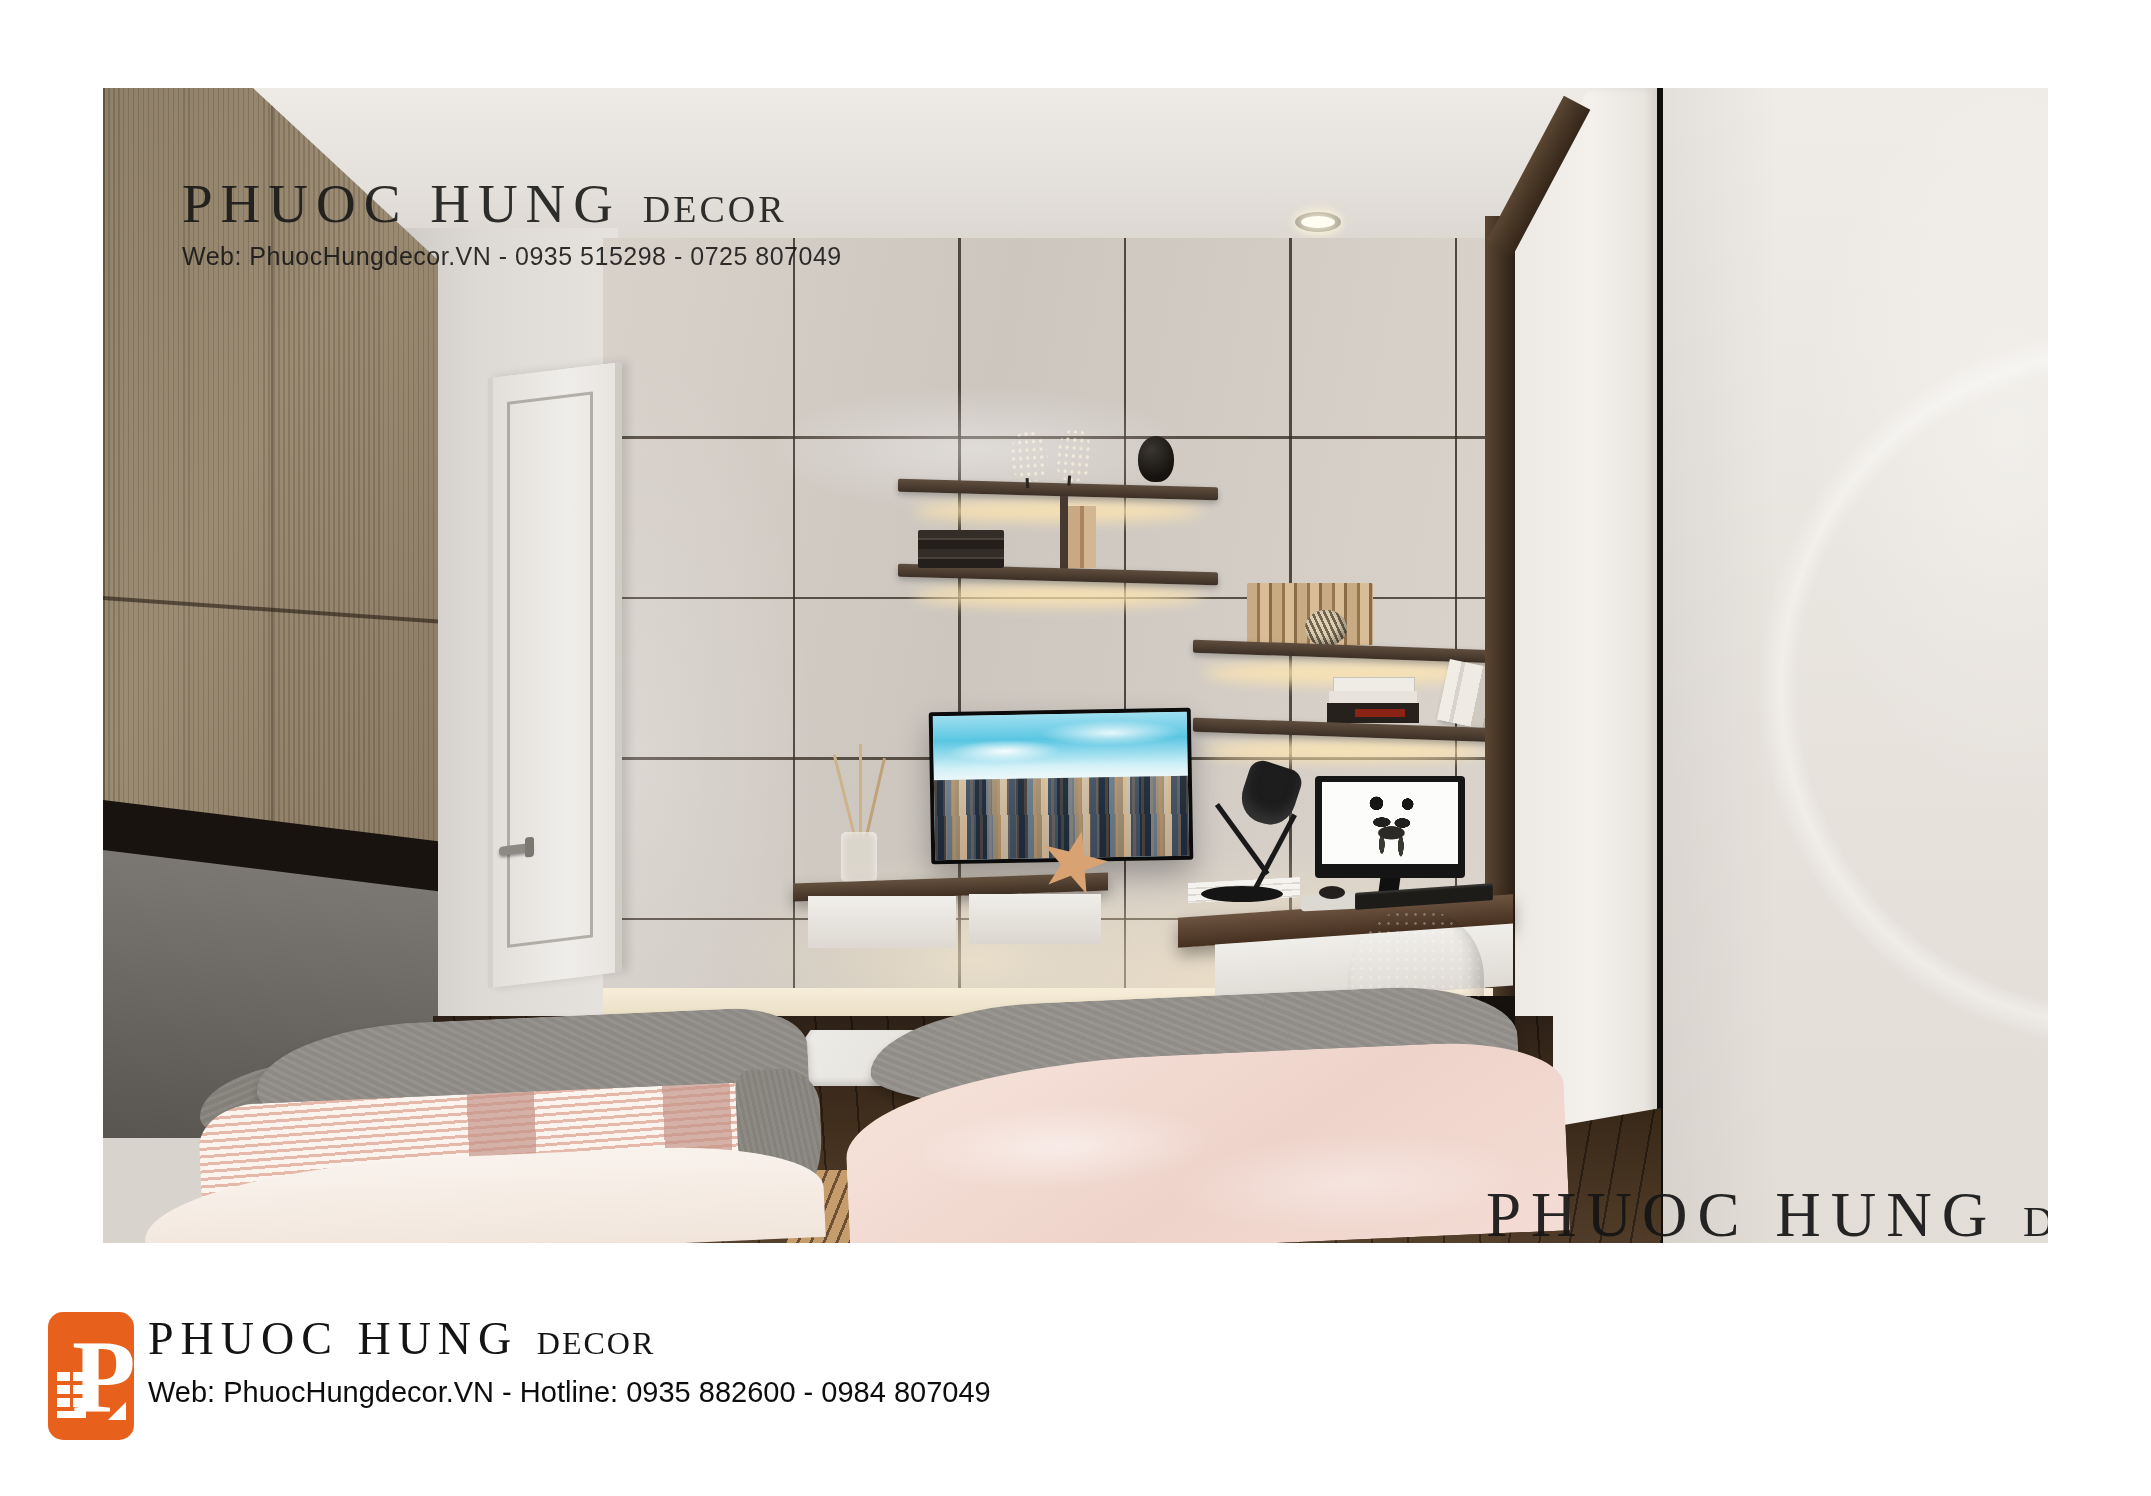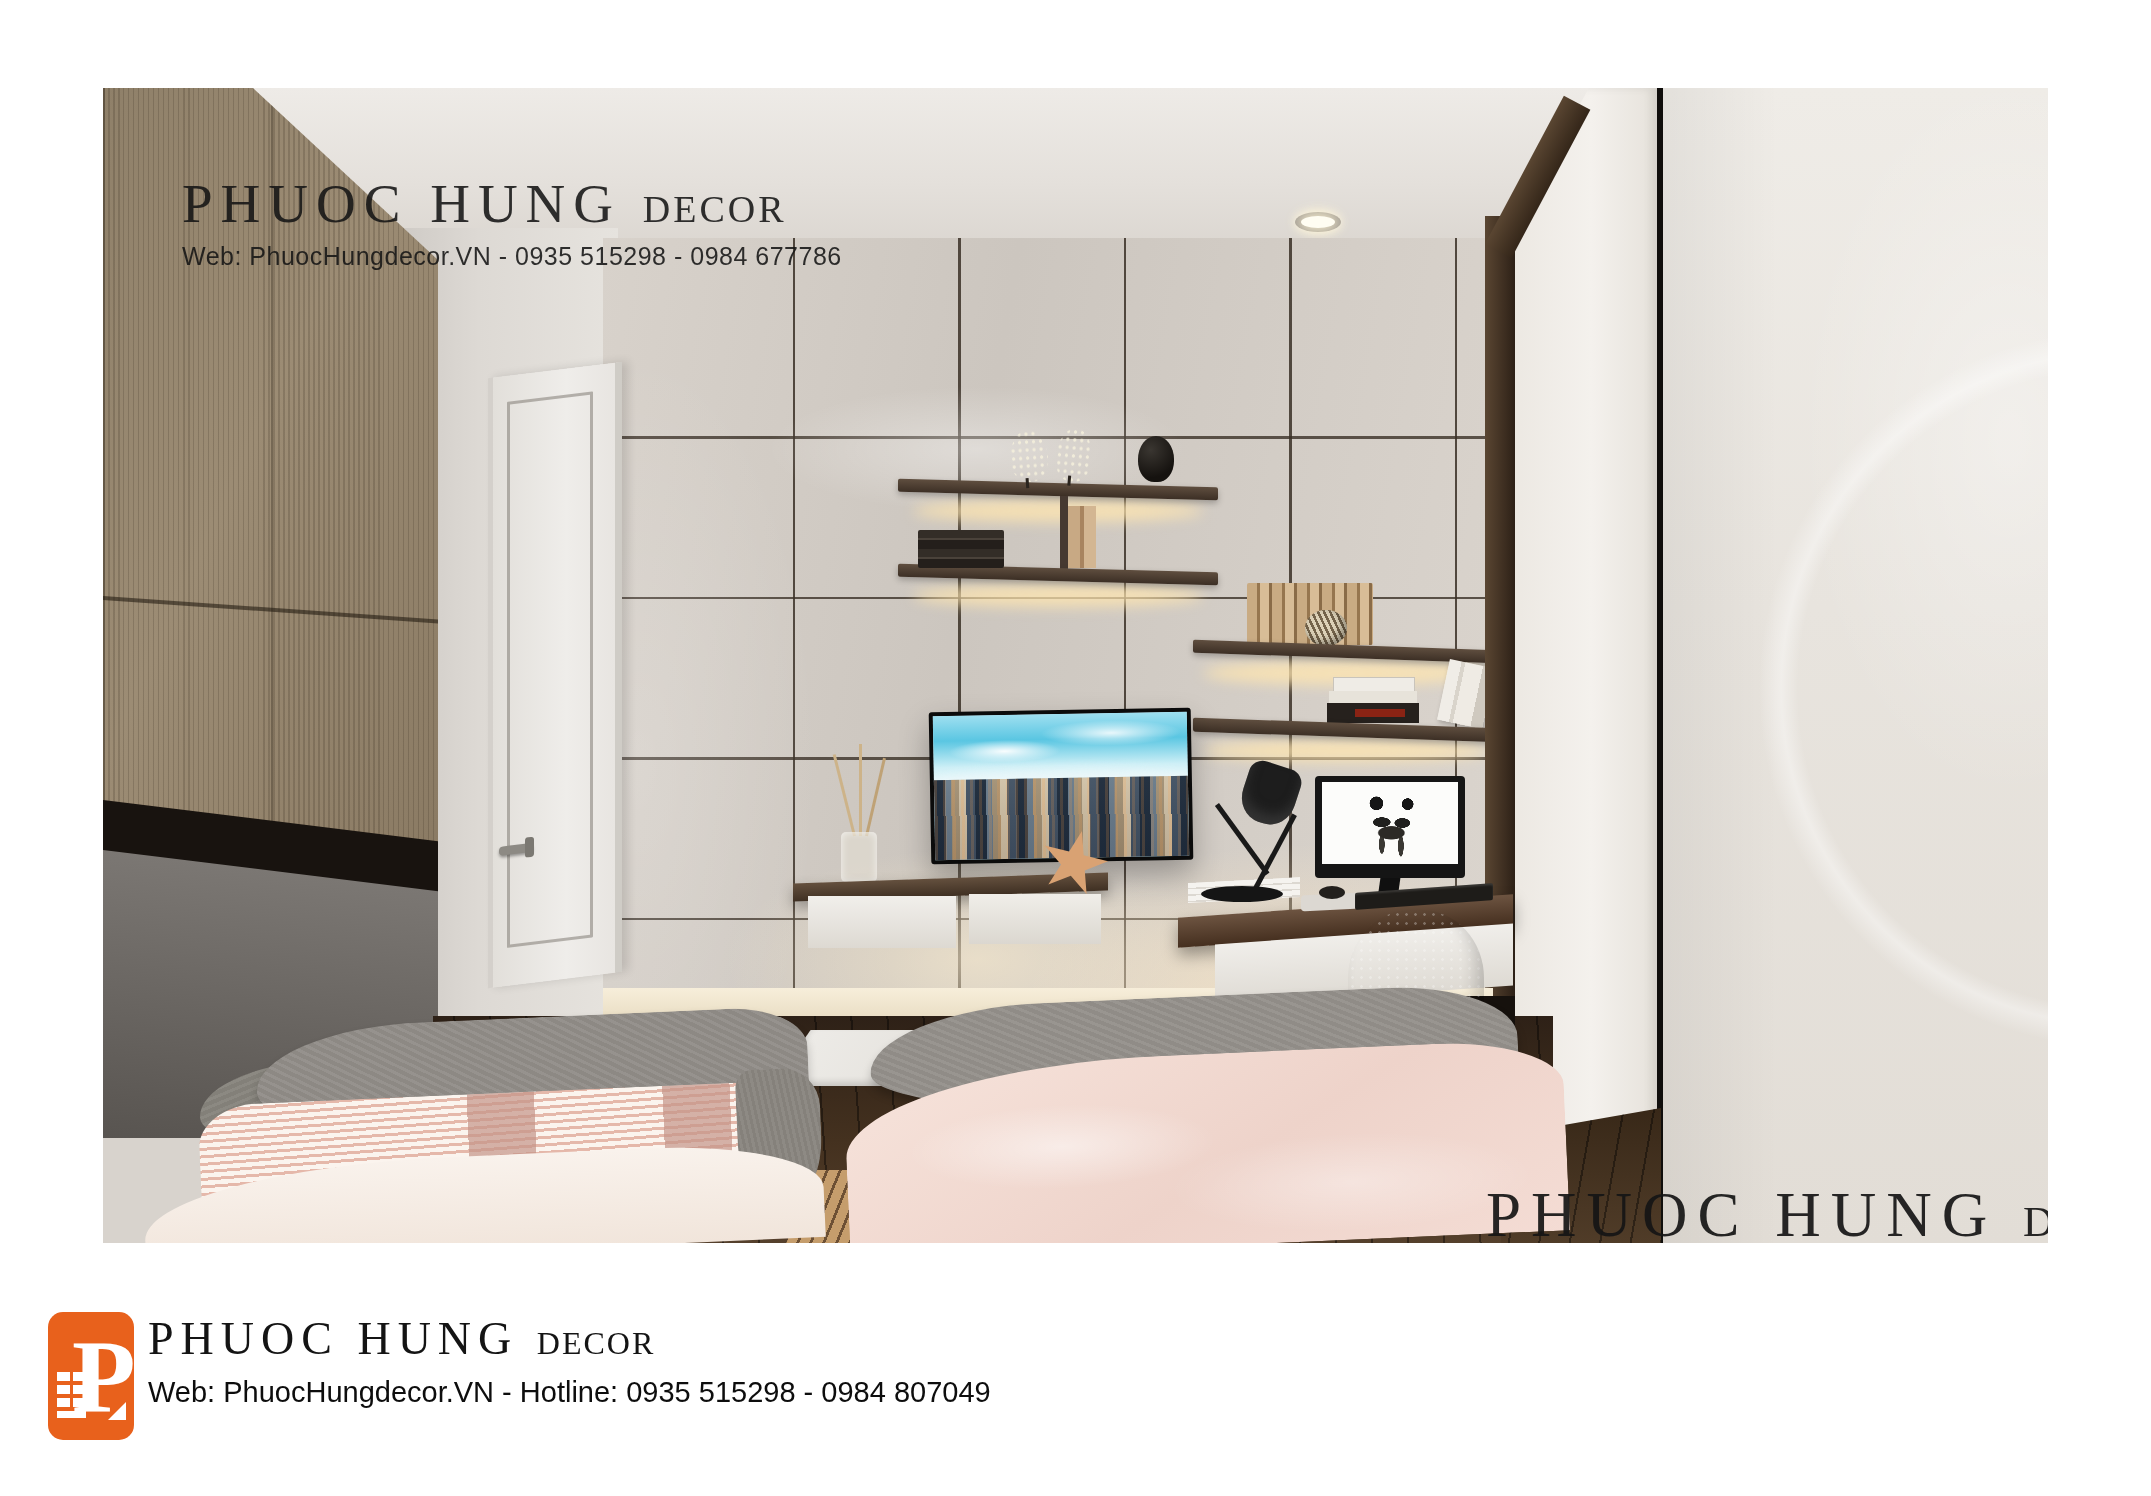--- a/index.html
+++ b/index.html
@@ -403,21 +403,21 @@
     </div>
 
   </div>
 </div>
 
 <div class="ab wm wm-top">
   <div class="wm-brand">
     <span>PHUOC HUNG</span>
     <span class="suffix">DECOR</span>
   </div>
-  <div class="wm-contact">Web: PhuocHungdecor.VN  -  0935 515298 - 0984 677786</div>
+  <div class="wm-contact">Web: PhuocHungdecor.VN  -  0935 515298 - 0725 807049</div>
 </div>
 
 <div class="ab footer-logo">
   <svg width="86" height="128" viewBox="0 0 86 128">
     <rect x="0" y="0" width="86" height="128" rx="15" fill="#E8611C"></rect>
     <text x="24" y="100" font-family="Liberation Serif, serif" font-size="104" font-weight="bold" fill="#ffffff">P</text>
     <rect x="9" y="60" width="13" height="9" fill="#ffffff"></rect>
     <rect x="25" y="60" width="13" height="9" fill="#ffffff"></rect>
     <rect x="9" y="73" width="13" height="9" fill="#ffffff"></rect>
     <rect x="25" y="73" width="13" height="9" fill="#ffffff"></rect>
@@ -425,14 +425,14 @@
     <rect x="25" y="86" width="13" height="9" fill="#ffffff"></rect>
     <rect x="9" y="99" width="29" height="7" fill="#ffffff"></rect>
     <polygon points="60,108 78,108 78,90" fill="#ffffff"></polygon>
   </svg>
 </div>
 <div class="ab footer-text">
   <div class="footer-brand">
     <span>PHUOC HUNG</span>
     <span class="suffix">DECOR</span>
   </div>
-  <div class="footer-line footer-web">Web: PhuocHungdecor.VN - Hotline: 0935 515298 - 0984 807049</div>
+  <div class="footer-line footer-web">Web: PhuocHungdecor.VN - Hotline: 0935 882600 - 0984 807049</div>
 </div>
 
 </body></html>

